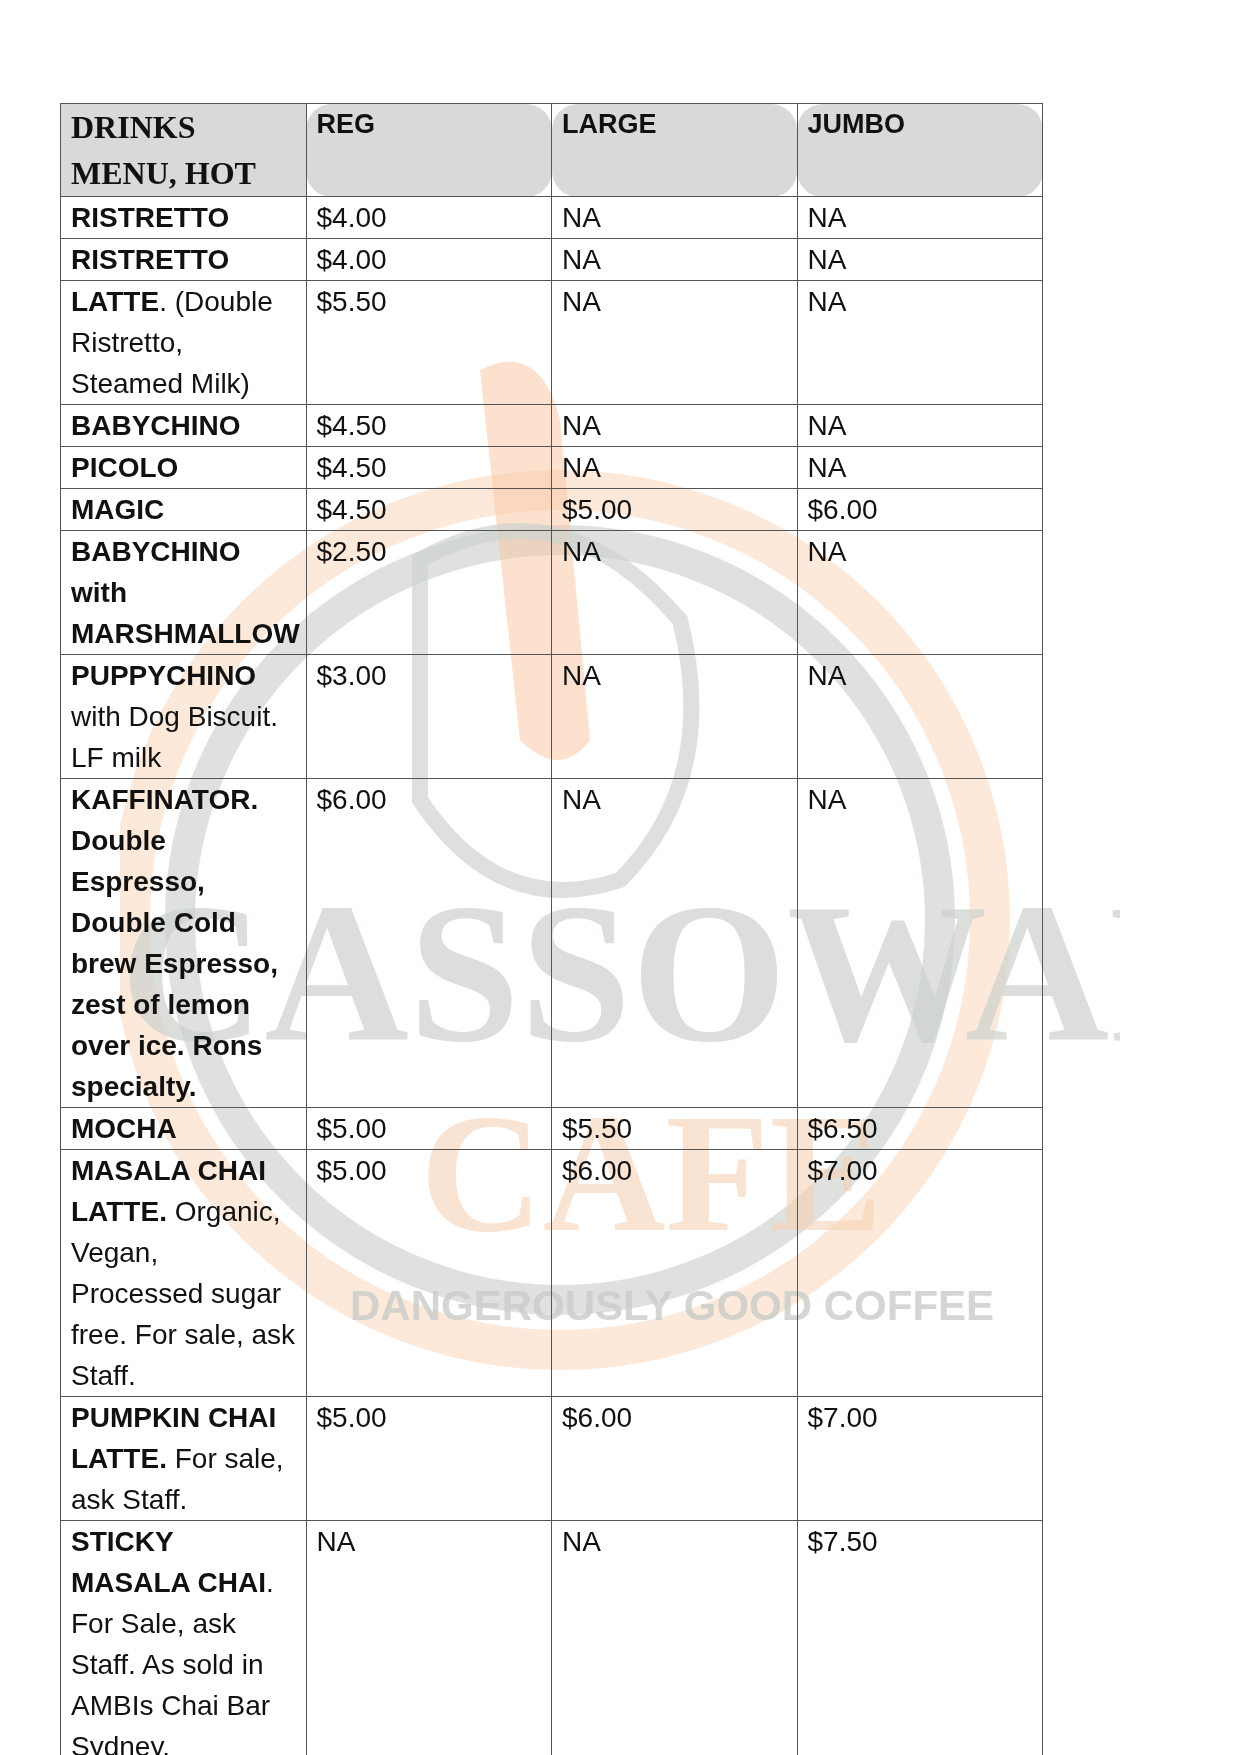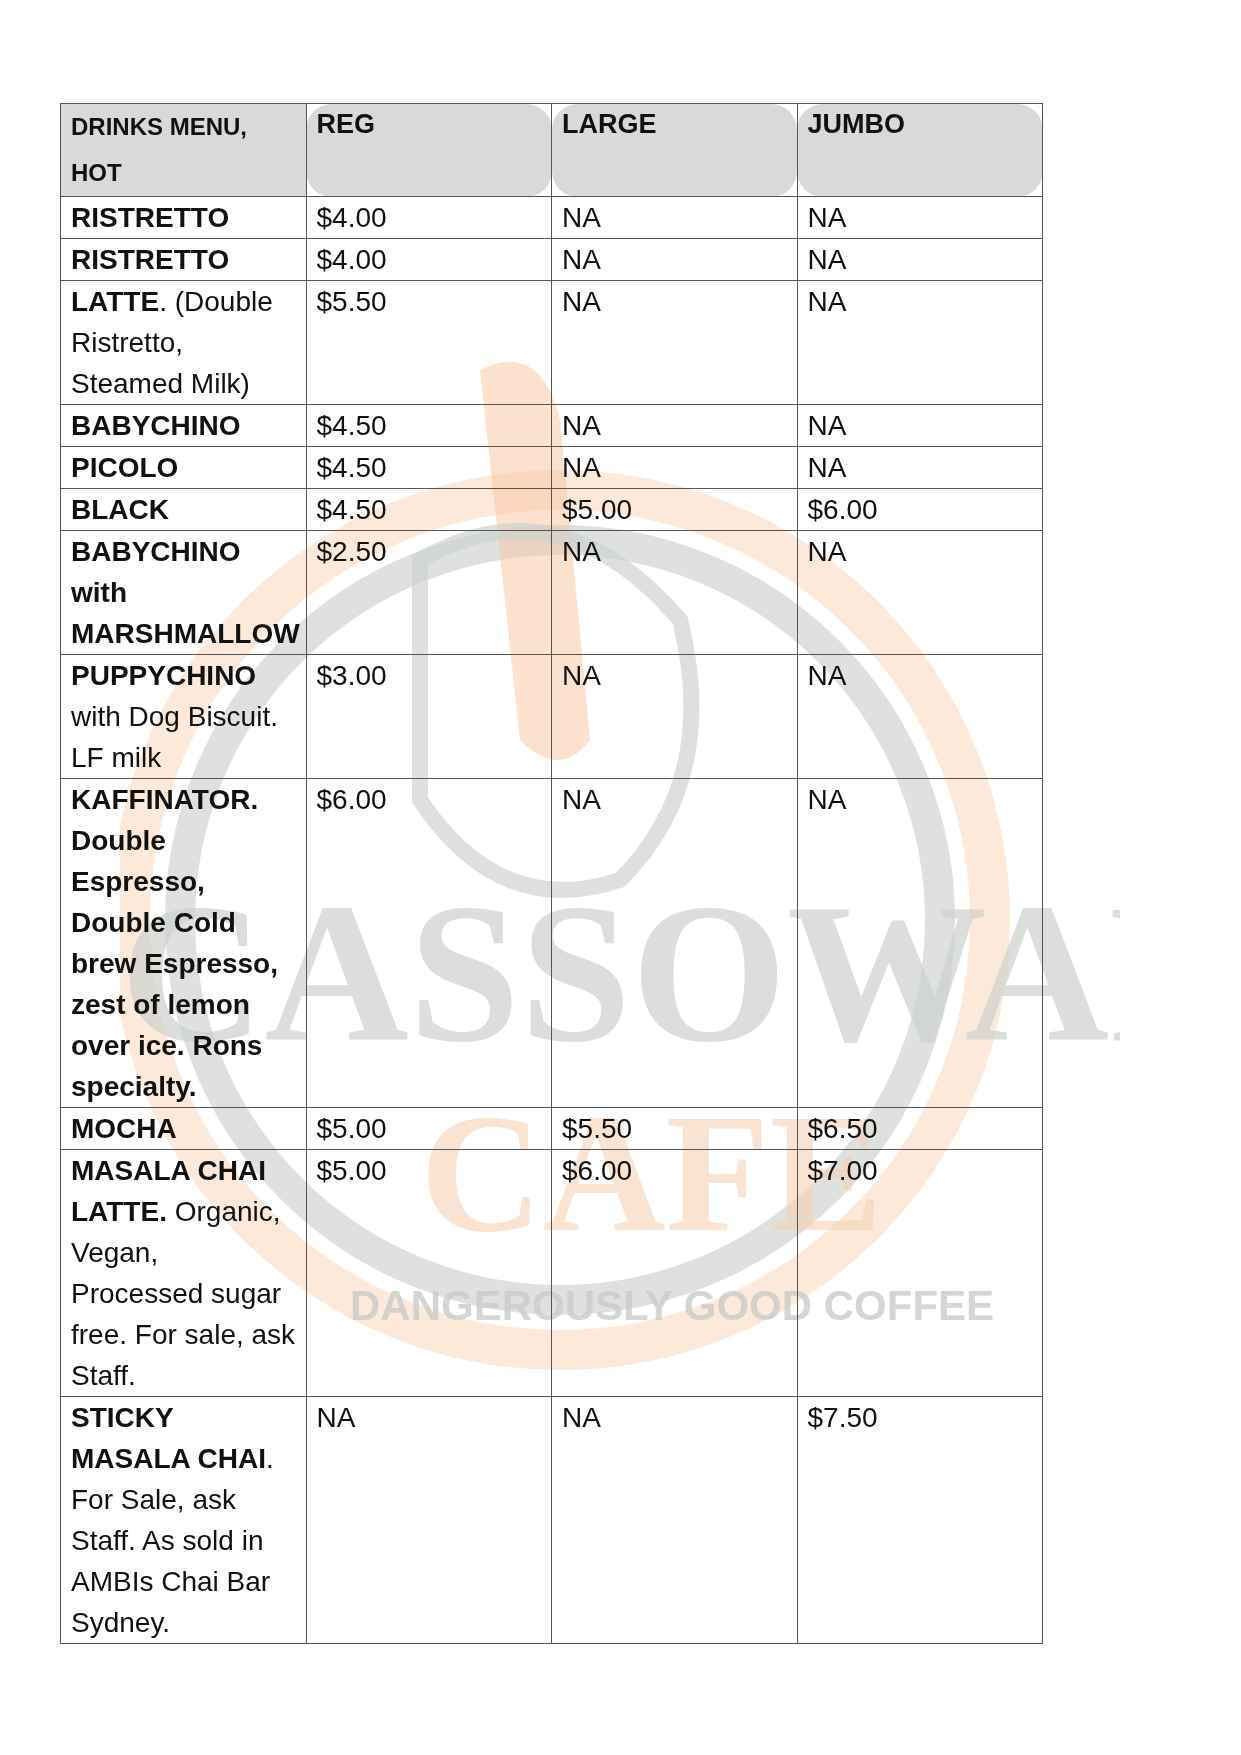--- a/index.html
+++ b/index.html
@@ -1,21 +1,21 @@
 <!DOCTYPE html>
 <html><head>
 <meta charset="utf-8">
 <style>
   html,body{margin:0;padding:0;background:#fff;}
   body{width:1241px;height:1755px;position:relative;overflow:hidden;font-family:"Liberation Sans",sans-serif;color:#111;}
   .watermark{position:absolute;left:120px;top:360px;width:1000px;height:1100px;pointer-events:none;z-index:0;}
   .menu{position:absolute;left:60px;top:103px;width:983px;border-collapse:collapse;z-index:1;table-layout:fixed;}
   .menu td,.menu th{border:1.5px solid #555;padding:0 10px;font-size:28px;line-height:41px;vertical-align:top;text-align:left;background:transparent;}
   .menu th{background:#d9d9d9;font-weight:bold;}
-  .menu th.title{font-size:24px;line-height:46px;}
+  .menu th.title{font-size:32px;line-height:46px;font-family:Liberation Serif, serif;}
   .menu th.size{font-size:27px;border-radius:26px;}
   .menu td.c0{width:578px;}
   .b{font-weight:bold;}
 </style>
 </head>
 <body>
 
 <svg class="watermark" viewBox="0 0 1000 1100">
   <circle cx="440" cy="560" r="430" fill="none" stroke="#fbe3cf" stroke-width="40" opacity="0.8"></circle>
   <circle cx="440" cy="560" r="380" fill="none" stroke="#d6d9d6" stroke-width="30" opacity="0.8"></circle>
@@ -60,21 +60,21 @@
         <td>NA</td>
         <td>NA</td>
       </tr>
       <tr>
         <td class="c0"><span class="b">PICOLO</span></td>
         <td>$4.50</td>
         <td>NA</td>
         <td>NA</td>
       </tr>
       <tr>
-        <td class="c0"><span class="b">BLACK</span></td>
+        <td class="c0"><span class="b">MAGIC</span></td>
         <td>$4.50</td>
         <td>$5.00</td>
         <td>$6.00</td>
       </tr>
       <tr>
         <td class="c0"><span class="b">BABYCHINO with MARSHMALLOW</span></td>
         <td>$2.50</td>
         <td>NA</td>
         <td>NA</td>
       </tr>
@@ -96,19 +96,25 @@
         <td>$5.50</td>
         <td>$6.50</td>
       </tr>
       <tr>
         <td class="c0"><span class="b">MASALA CHAI LATTE.</span> Organic, Vegan, Processed sugar free. For sale, ask Staff.</td>
         <td>$5.00</td>
         <td>$6.00</td>
         <td>$7.00</td>
       </tr>
       <tr>
+        <td class="c0"><span class="b">PUMPKIN CHAI LATTE.</span> For sale, ask Staff.</td>
+        <td>$5.00</td>
+        <td>$6.00</td>
+        <td>$7.00</td>
+      </tr>
+      <tr>
         <td class="c0"><span class="b">STICKY MASALA CHAI</span>. For Sale, ask Staff. As sold in AMBIs Chai Bar Sydney.</td>
         <td>NA</td>
         <td>NA</td>
         <td>$7.50</td>
       </tr>
     </tbody>
 </table>
 
 </body></html>

